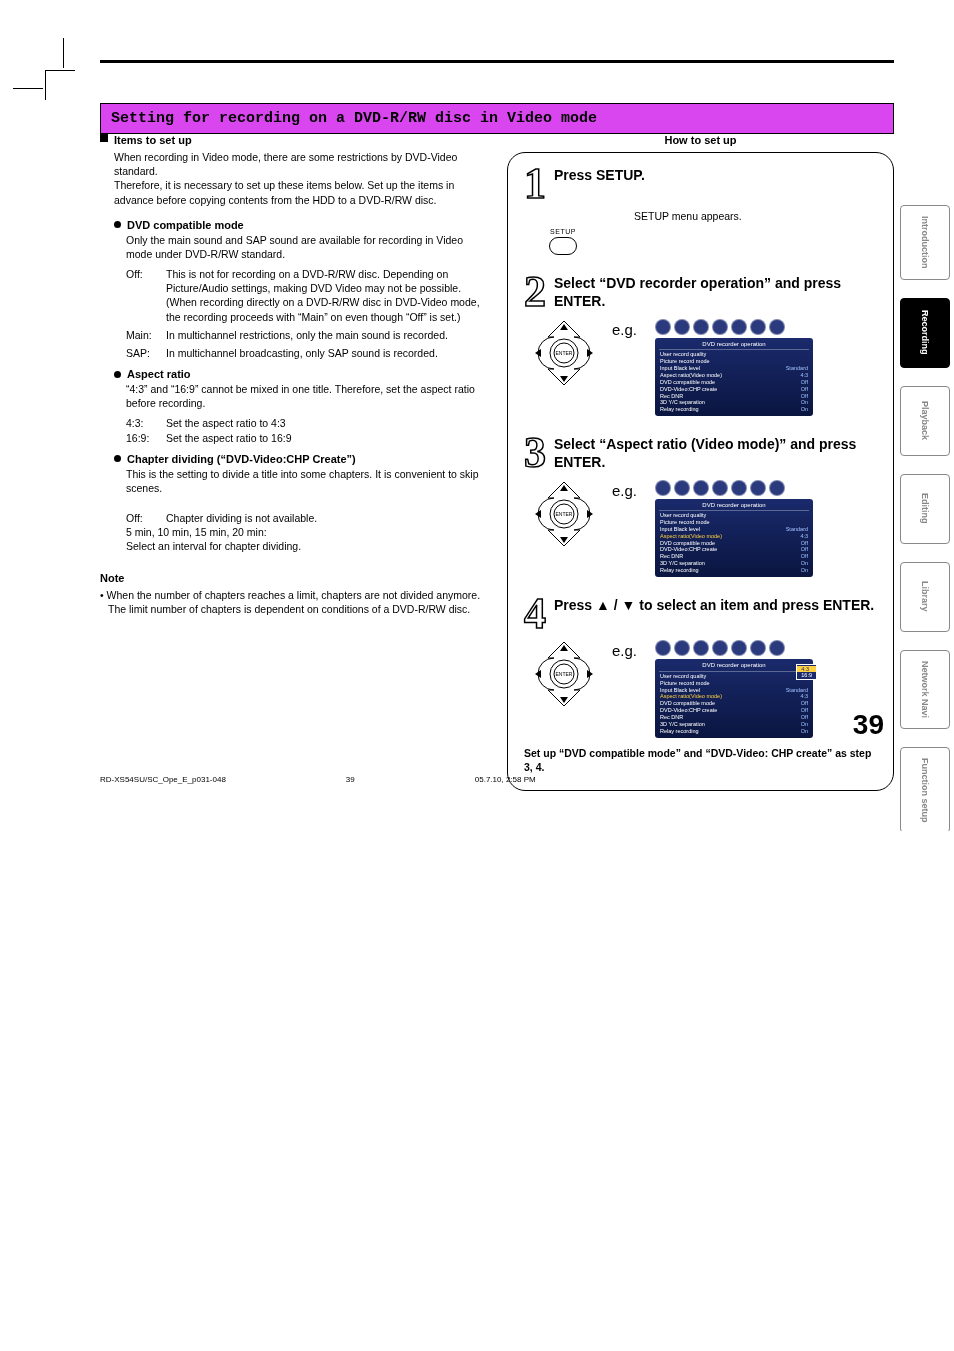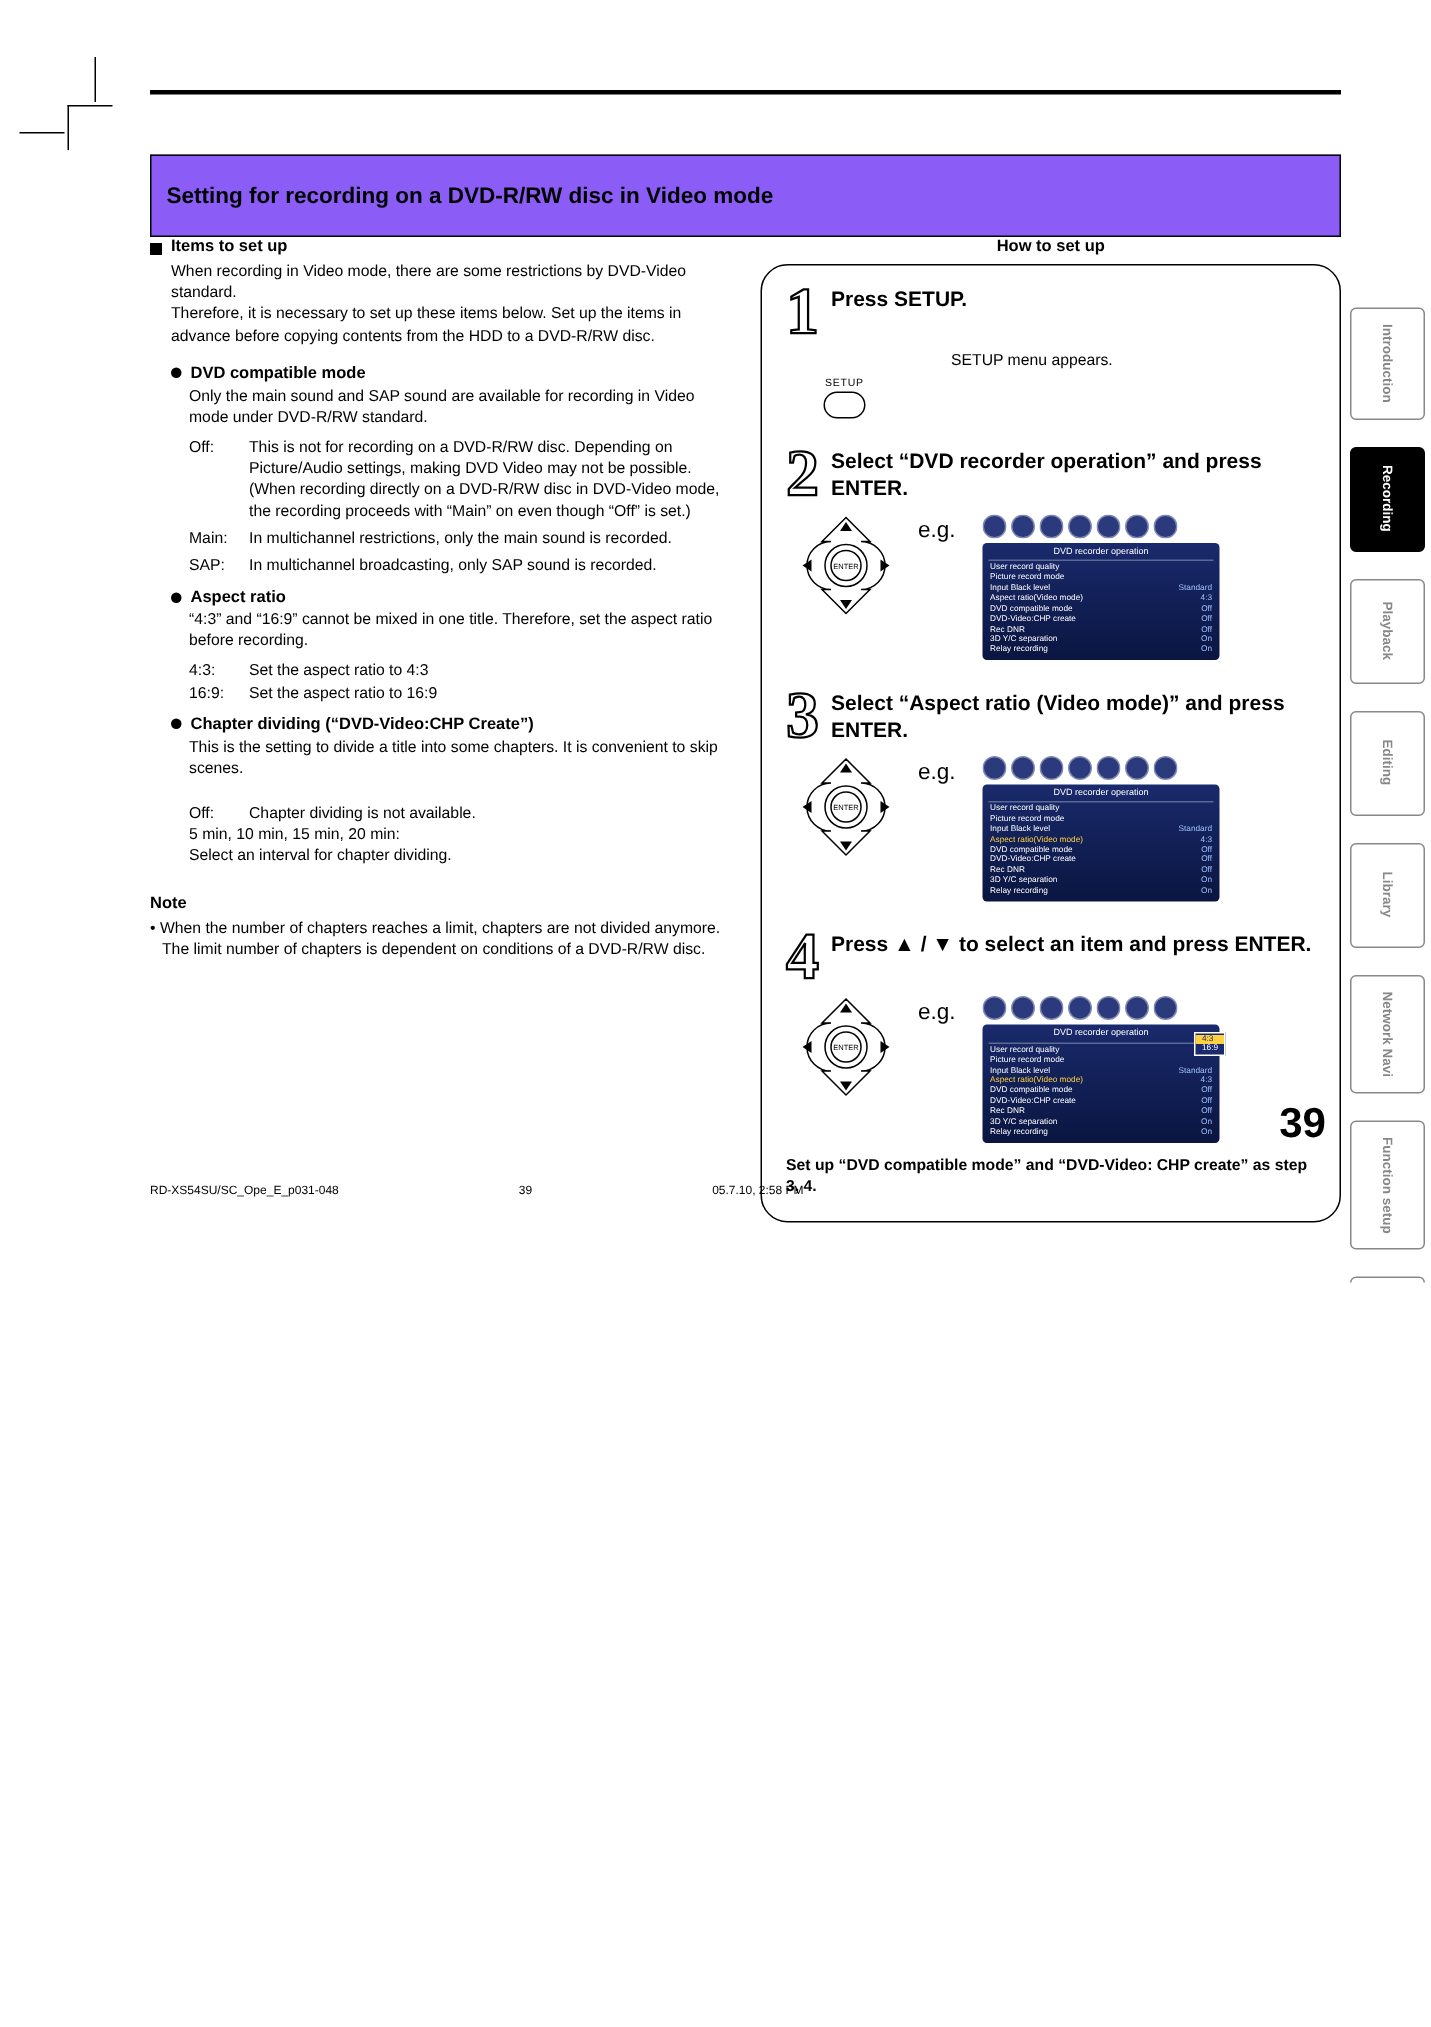--- a/index.html
+++ b/index.html
@@ -24,44 +24,45 @@
   .crop-tl { top: 70px; left: 45px; border-left: 1px solid #000; border-top: 1px solid #000;}
   .crop-tl::after { content:""; position:absolute; left:-33px; top:17px; width:30px; height:1px; background:#000;}
   .crop-tl::before{ content:""; position:absolute; left:17px; top:-33px; width:1px; height:30px; background:#000;}
 
   .top-rule {
     height: 3px;
     background: #000;
     margin-bottom: 40px;
   }
   .title-bar {
-    background: #8b5cf6;
+    background: #d946ef;
     border: 1px solid #000;
-    padding: 18px 10px;
+    padding: 6px 10px;
     font-size: 15px;
     font-weight: bold;
+    font-family: Liberation Mono, monospace;
   }
   .intro {
     font-size: 11px;
     font-weight: bold;
     margin: 10px 0 30px 0;
   }
   .columns {
     display: flex;
     gap: 20px;
   }
   .left-col { flex: 1; }
   .right-col { flex: 1; position: relative; }
 
   .section-head {
     font-weight: bold;
     font-size: 11px;
     margin-bottom: 4px;
     display: flex;
-    align-items: flex-end;
+    align-items: flex-start;
     gap: 6px;
   }
   .black-square {
     width: 8px; height: 8px; background: #000; display: inline-block;
   }
   .body-text { font-size: 10.5px; line-height: 1.35; margin-left: 14px; margin-bottom: 12px;}
   .bullet-head {
     font-weight: bold;
     font-size: 11px;
     margin-left: 14px;
@@ -237,21 +238,21 @@
     position:absolute;
     right: 70px;
     bottom: 90px;
     font-size: 28px;
     font-weight:bold;
   }
   .footer {
     position:absolute;
     left: 100px;
     right: 70px;
-    bottom: 57px;
+    bottom: 47px;
     font-size: 8px;
     display:flex;
     gap: 120px;
   }
 </style>
 </head>
 <body>
 
 <div class="page">
   <div class="crop-mark crop-tl"></div>

